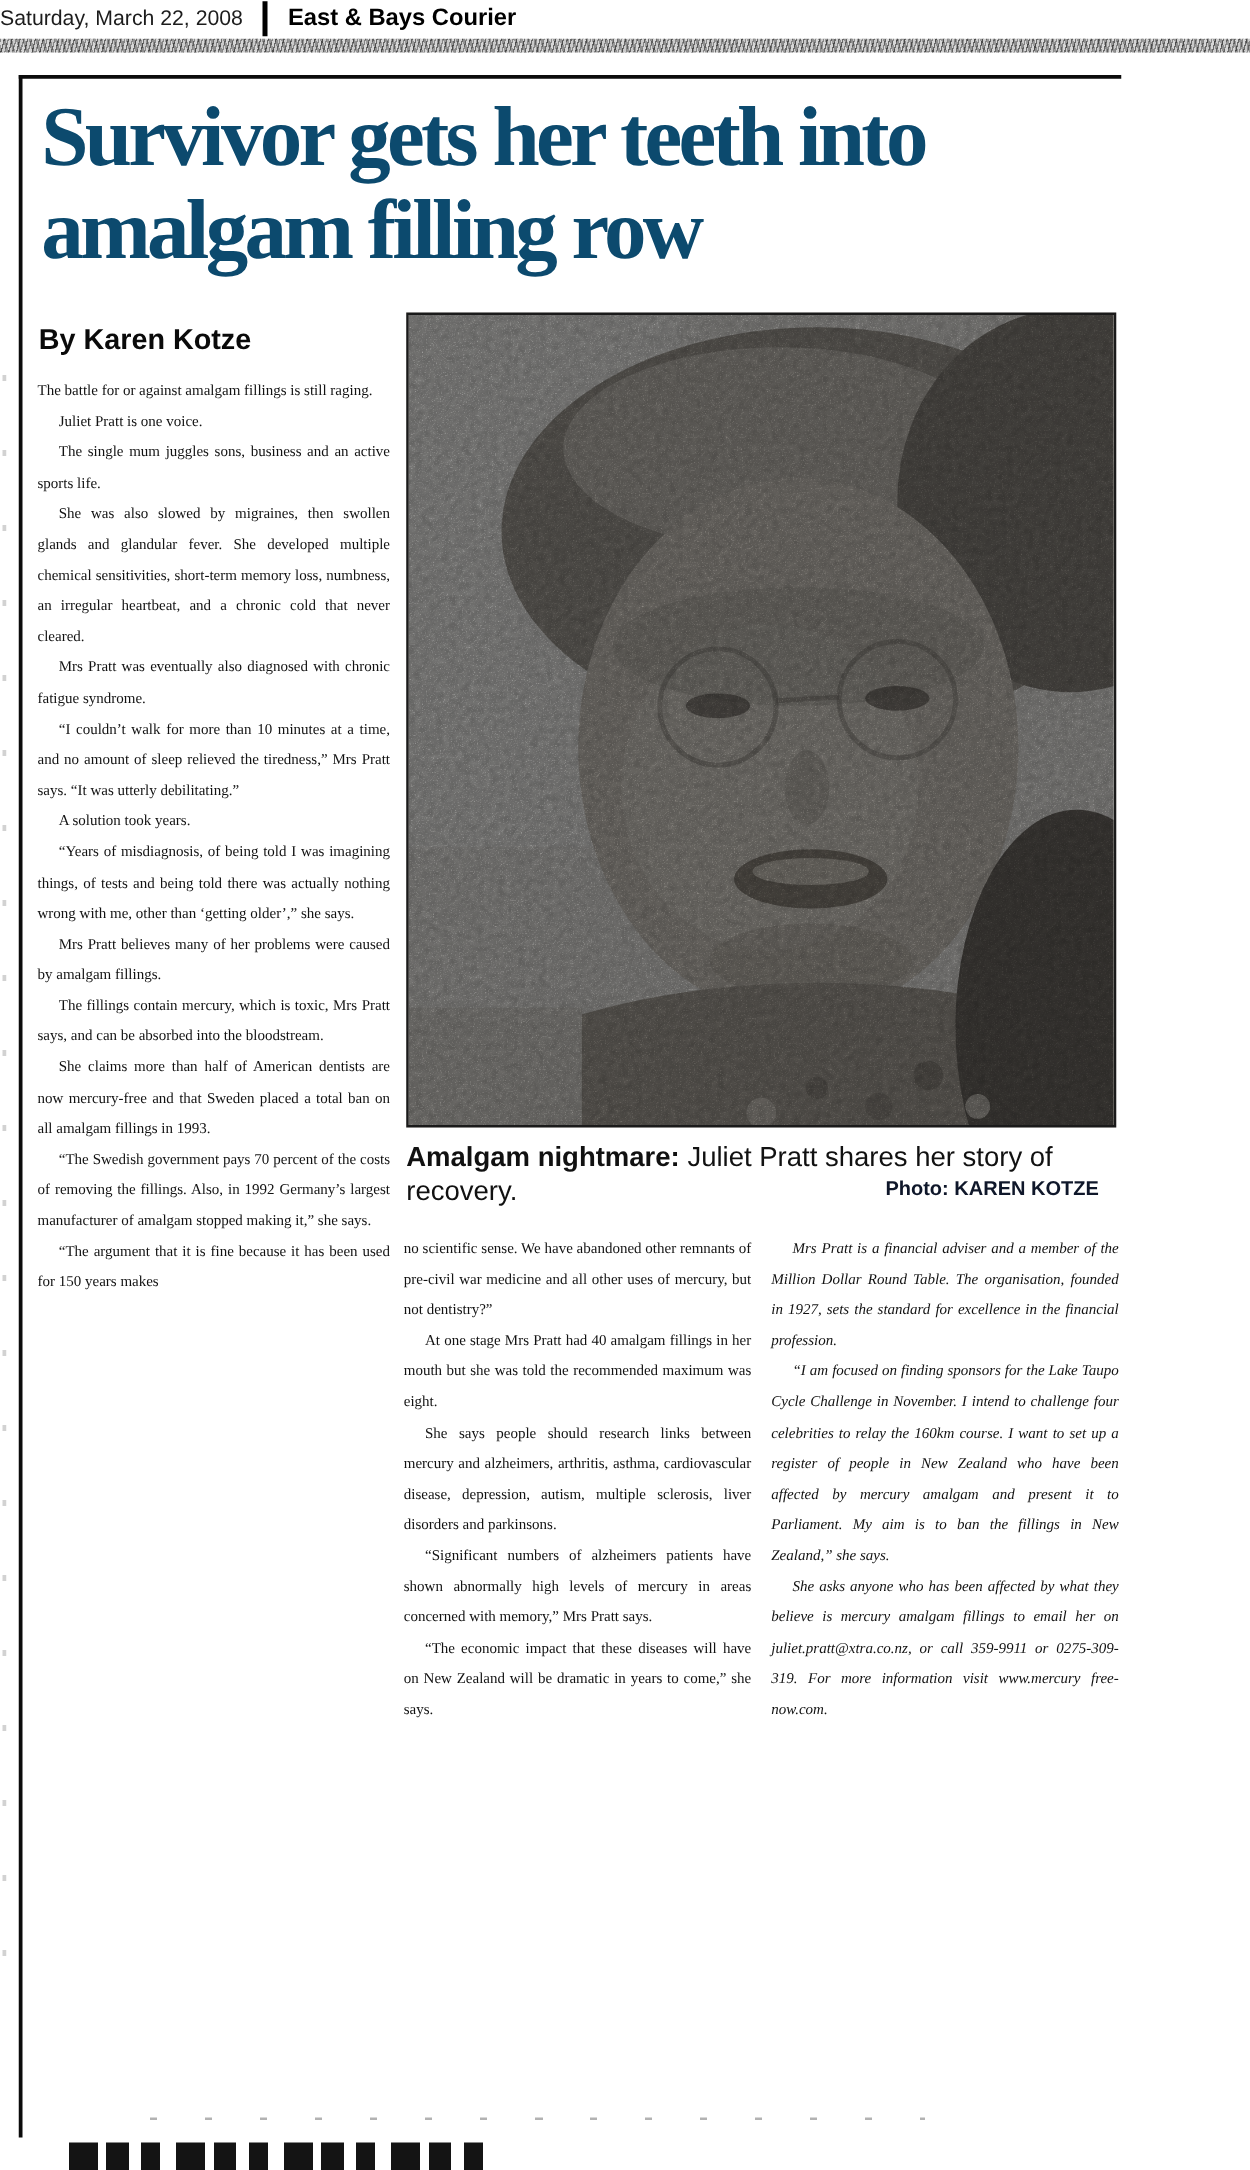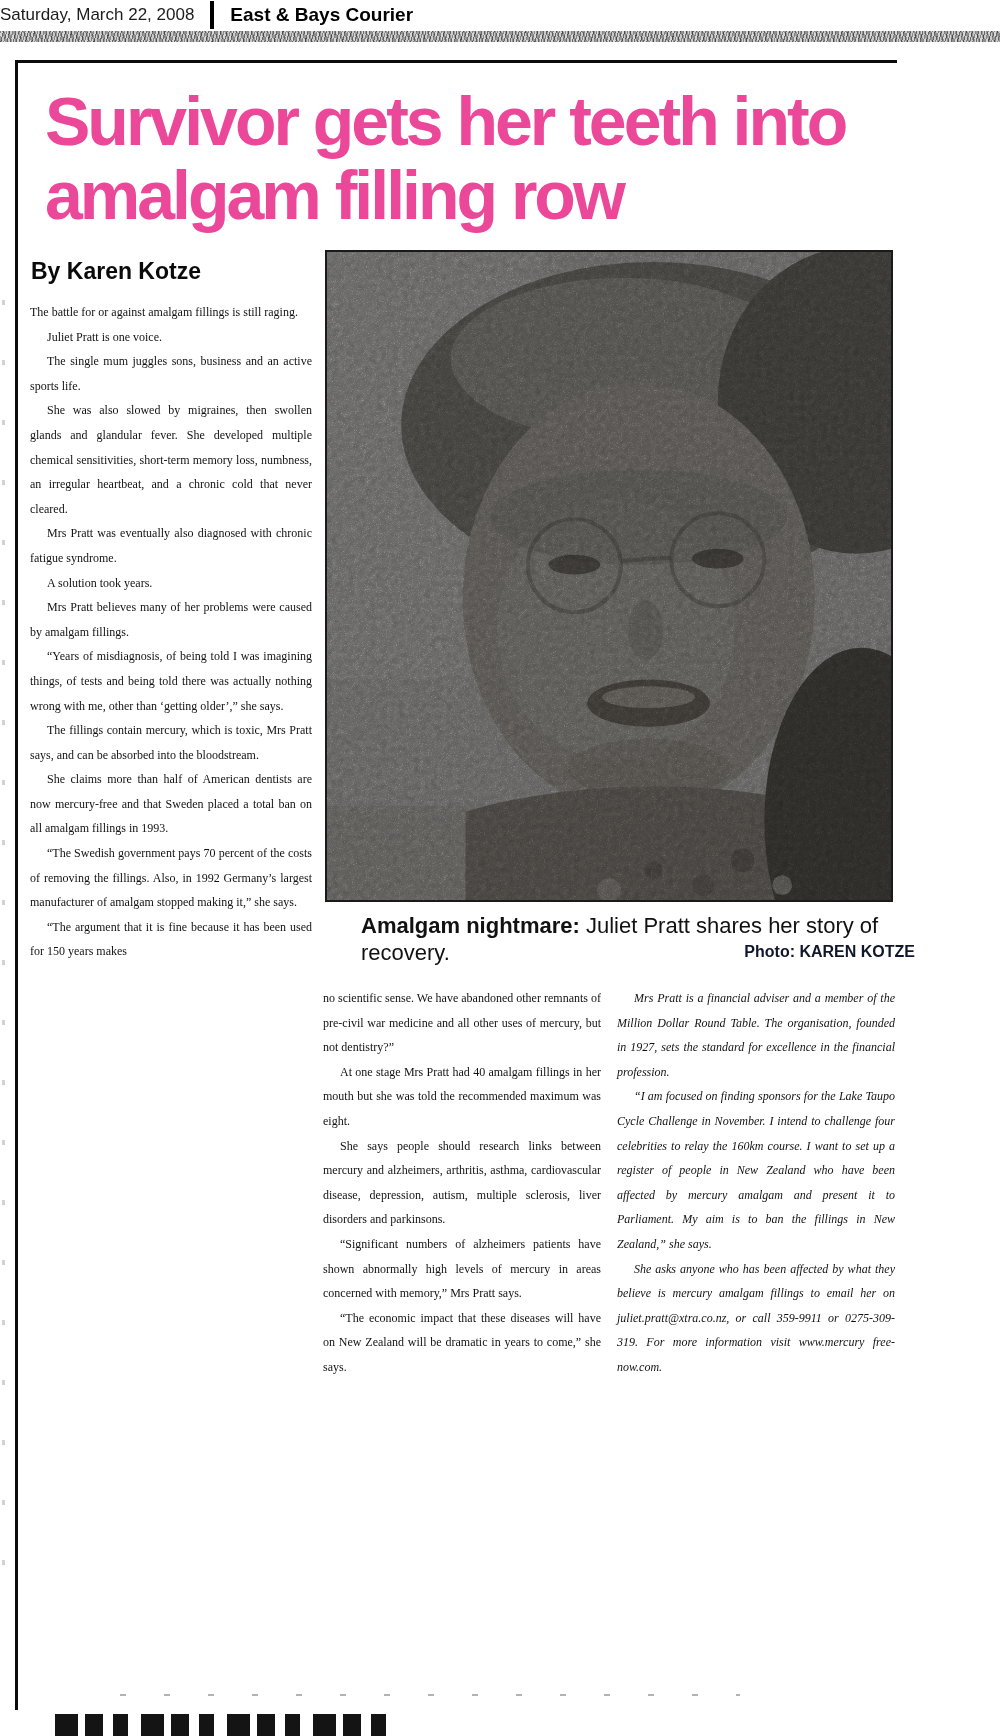--- a/index.html
+++ b/index.html
@@ -18,34 +18,34 @@
   .rule-noise{position:absolute;top:31px;left:0;width:1000px;height:11px;
       background:
         repeating-linear-gradient(105deg,#8f8f8f 0 1px,#e6e6e6 1px 3px,#6f6f6f 3px 4px,#d9d9d9 4px 6px),
         repeating-linear-gradient(75deg,#aaa 0 2px,#eee 2px 5px);
       background-blend-mode:multiply;}
 
   
   .article-frame{position:absolute;left:15px;top:60px;width:882px;height:1650px;
       border-top:3px solid #0b0b0b;border-left:3px solid #0b0b0b;box-sizing:border-box;}
 
-  .headline{position:absolute;left:33px;top:72px;width:862px;margin:12px;
-      font-family:Liberation Sans, sans-serif;font-weight:bold;color:#ec4899;
+  .headline{position:absolute;left:33px;top:72px;width:862px;margin:0;
+      font-family:Liberation Serif, serif;font-weight:bold;color:#0c4a6e;
       font-size:68px;line-height:74px;letter-spacing:-3px;}
 
   .byline{position:absolute;left:31px;top:258px;width:282px;
       font-family:"Liberation Sans", sans-serif;font-weight:bold;font-size:23px;color:#0a0a0a;}
 
   
   .photo{position:absolute;left:325px;top:250px;width:568px;height:652px;
       border:2px solid #1a1a1a;box-sizing:border-box;background:#e9e7e3;overflow:hidden;}
   .photo svg{display:block;width:100%;height:100%;}
 
   .caption{position:absolute;left:325px;top:912px;width:570px;
-      font-family:"Liberation Sans", sans-serif;font-size:22px;line-height:27px;color:#111;margin-left:36px;}
+      font-family:"Liberation Sans", sans-serif;font-size:22px;line-height:27px;color:#111;}
   .caption .cap-lead{font-weight:bold;}
   .caption .credit{position:absolute;right:16px;bottom:1px;font-size:16px;color:#0f172a;font-weight:bold;}
 
   
   .col{position:absolute;width:282px;font-size:12px;line-height:24.6px;text-align:justify;color:#121212;}
   .col p{margin:0;text-indent:17px;}
   .col-left p:first-child, .col-mid p:first-child{text-indent:0;}
   .col-left{left:30px;top:300px;}
   .col-mid{left:323px;top:986px;width:278px;}
   .col-right{left:617px;top:986px;width:278px;font-style:italic;}
@@ -127,23 +127,24 @@
     <span class="cap-lead">Amalgam nightmare:</span><span class="cap-rest"> Juliet Pratt shares her story of recovery.</span>
     <span class="credit">Photo: KAREN KOTZE</span>
   </div>
 
   <div class="col col-left">
       <p>The battle for or against amalgam fillings is still raging.</p>
       <p>Juliet Pratt is one voice.</p>
       <p>The single mum juggles sons, business and an active sports life.</p>
       <p>She was also slowed by migraines, then swollen glands and glandular fever. She developed multiple chemical sensitivities, short-term memory loss, numbness, an irregular heartbeat, and a chronic cold that never cleared.</p>
       <p>Mrs Pratt was eventually also diagnosed with chronic fatigue syndrome.</p>
+      <p>“I couldn’t walk for more than 10 minutes at a time, and no amount of sleep relieved the tiredness,” Mrs Pratt says. “It was utterly debilitating.”</p>
       <p>A solution took years.</p>
+      <p>“Years of misdiagnosis, of being told I was imagining things, of tests and being told there was actually nothing wrong with me, other than ‘getting older’,” she says.</p>
       <p>Mrs Pratt believes many of her problems were caused by amalgam fillings.</p>
-      <p>“Years of misdiagnosis, of being told I was imagining things, of tests and being told there was actually nothing wrong with me, other than ‘getting older’,” she says.</p>
       <p>The fillings contain mercury, which is toxic, Mrs Pratt says, and can be absorbed into the bloodstream.</p>
       <p>She claims more than half of American dentists are now mercury-free and that Sweden placed a total ban on all amalgam fillings in 1993.</p>
       <p>“The Swedish government pays 70 percent of the costs of removing the fillings. Also, in 1992 Germany’s largest manufacturer of amalgam stopped making it,” she says.</p>
       <p>“The argument that it is fine because it has been used for 150 years makes</p>
     </div>
   <div class="col col-mid">
       <p>no scientific sense. We have abandoned other remnants of pre-civil war medicine and all other uses of mercury, but not dentistry?”</p>
       <p>At one stage Mrs Pratt had 40 amalgam fillings in her mouth but she was told the recommended maximum was eight.</p>
       <p>She says people should research links between mercury and alzheimers, arthritis, asthma, cardiovascular disease, depression, autism, multiple sclerosis, liver disorders and parkinsons.</p>
       <p>“Significant numbers of alzheimers patients have shown abnormally high levels of mercury in areas concerned with memory,” Mrs Pratt says.</p>

